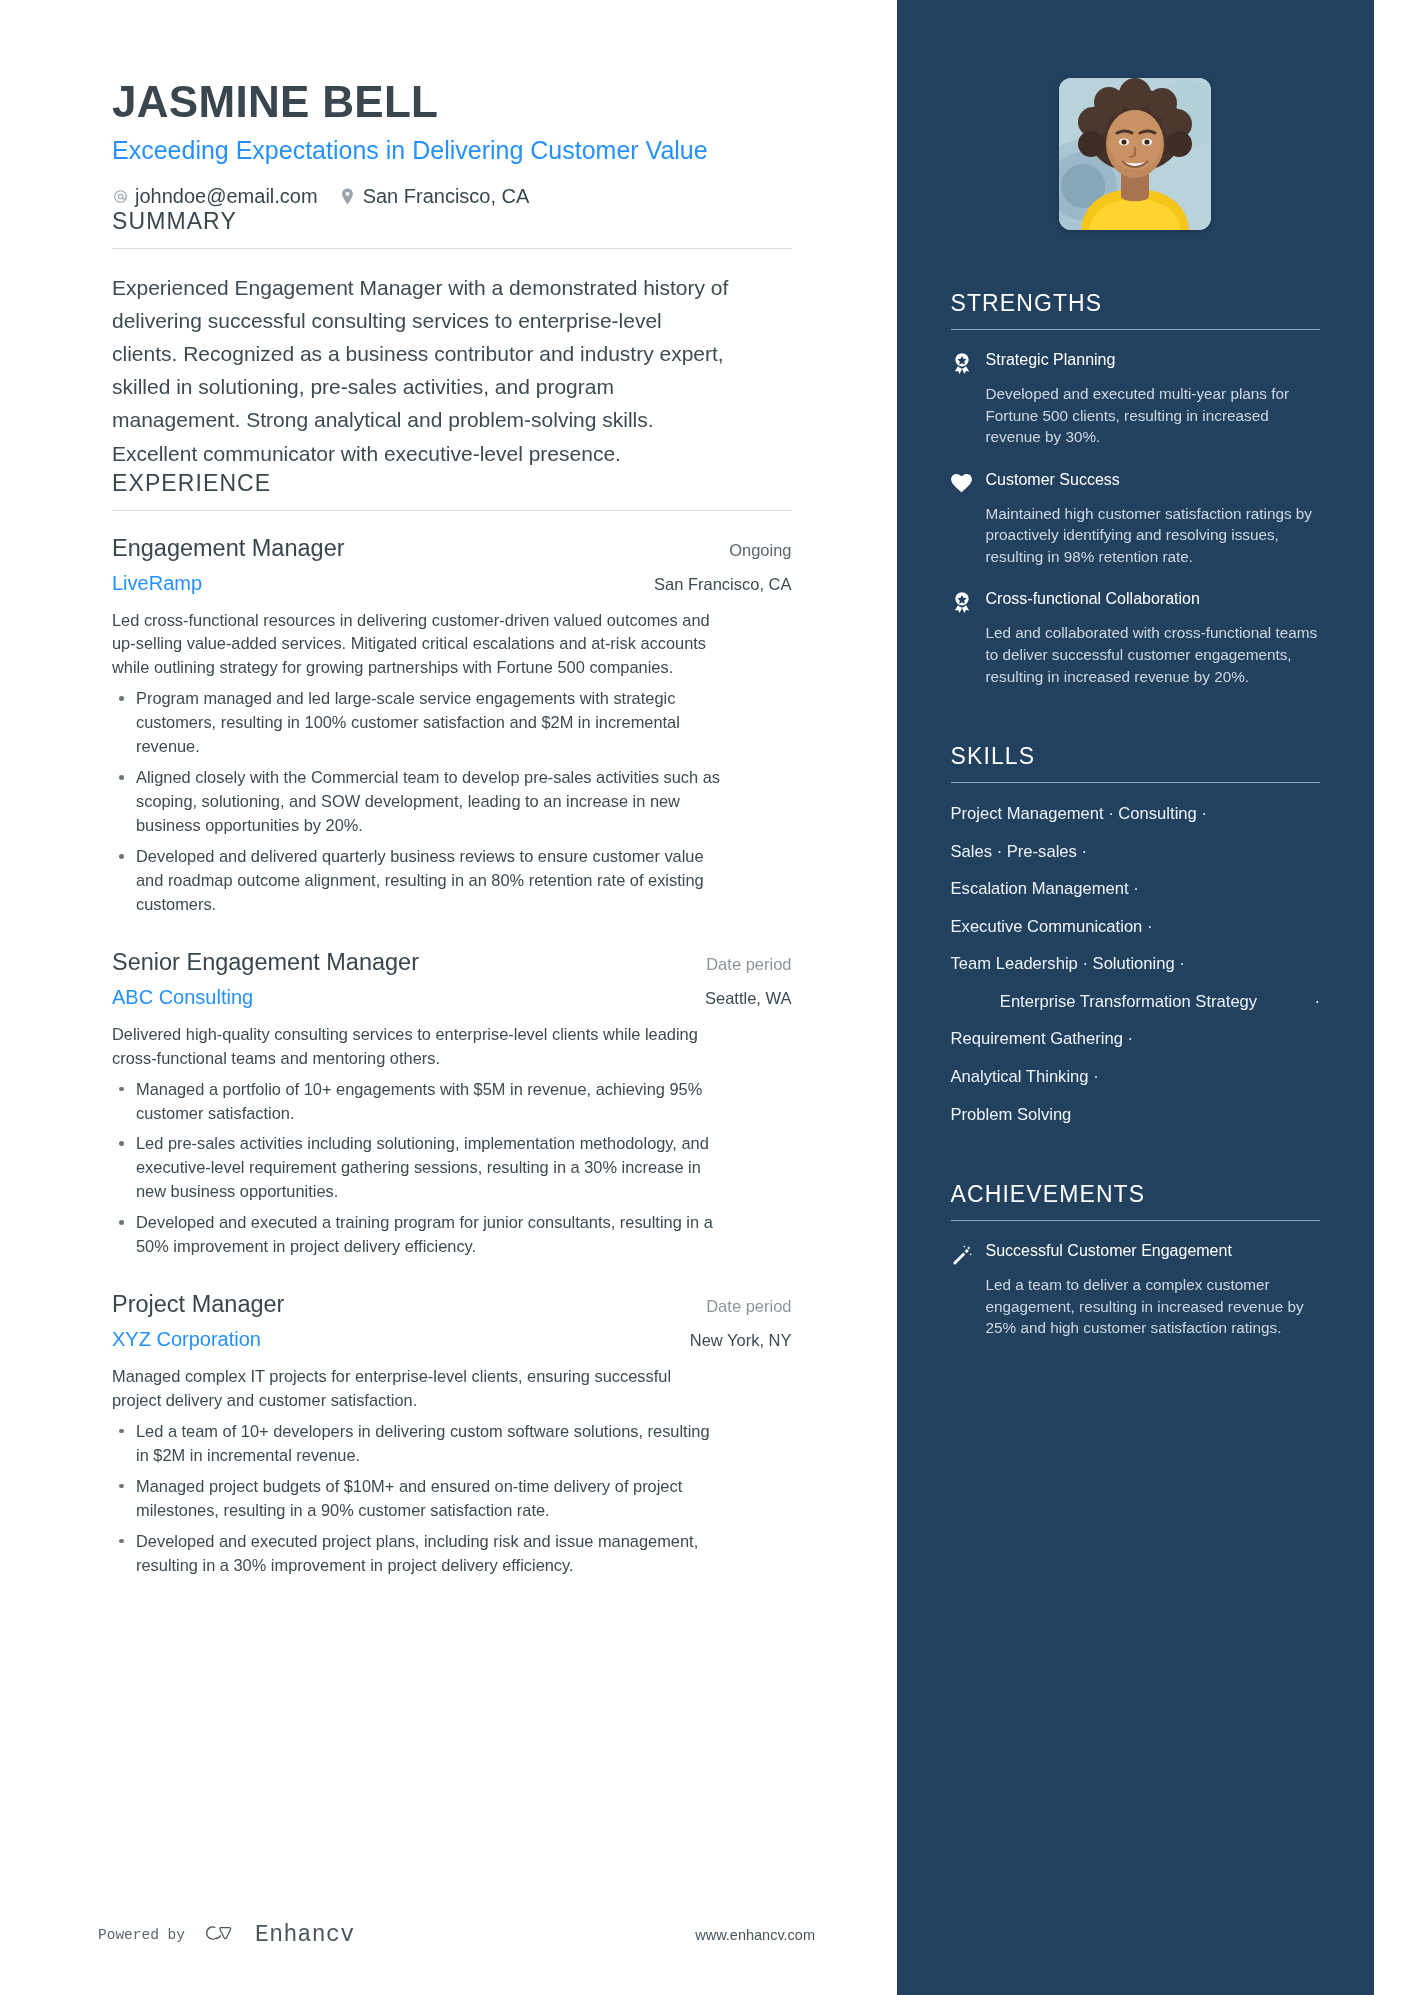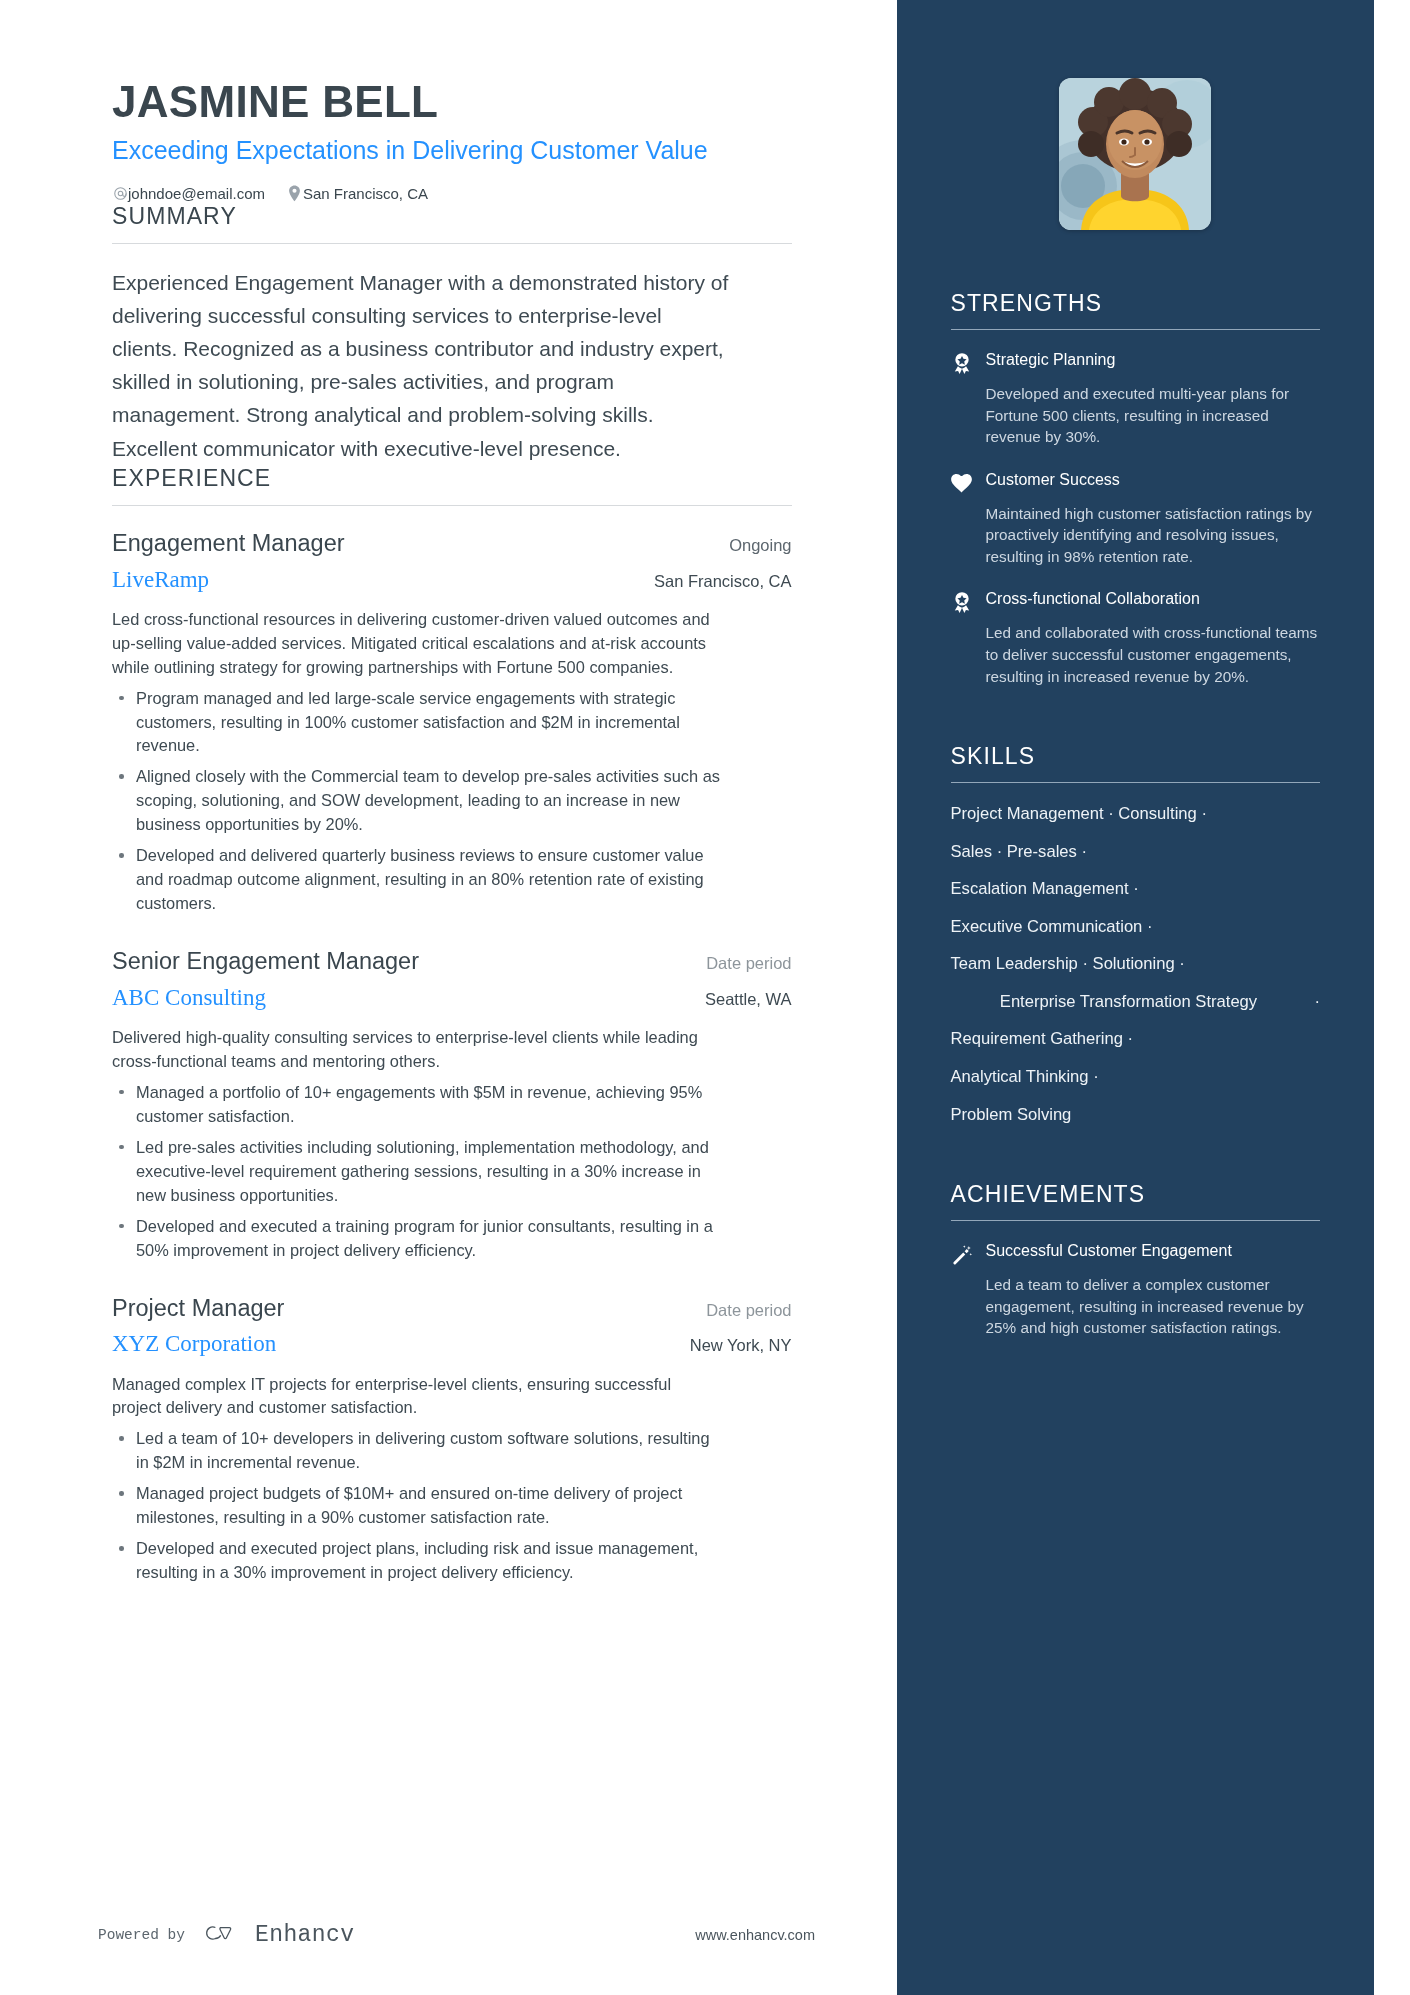--- a/index.html
+++ b/index.html
@@ -21,21 +21,21 @@
 
   .name {
     font-size: 44px; font-weight: bold; color: #3a464e;
     letter-spacing: 0.3px; line-height: 1.08; margin-bottom: 8px;
   }
   .tagline {
     font-size: 25px; color: #2491ff; line-height: 1.33;
     font-weight: normal; max-width: 660px; margin-bottom: 18px;
   }
   .contact-row { display: flex; align-items: center; gap: 22px; margin-top: 12px; }
-  .contact-item { display: flex; align-items: center; font-size: 15px; color: #3a464e; }
+  .contact-item { display: flex; align-items: center; gap: 7px; font-size: 20px; color: #3a464e; }
   .contact-item .ci-icon { width: 16px; height: 18px; display: inline-flex; align-items: center; justify-content: center; color: #9aa3ab; flex: 0 0 auto; }
   .contact-item .ci-icon svg { display: block; }
 
   .section { }
   .sec-title {
     font-size: 23px; color: #3a464e; letter-spacing: 1.1px;
     font-weight: normal; padding-bottom: 13px;
   }
   .sec-rule { height: 1px; background: #d7dadd; width: 100%; margin-bottom: 22px; }
 
@@ -43,21 +43,21 @@
     font-size: 21px; line-height: 1.58; color: #3e4a52; max-width: 620px;
   }
 
   .job { margin-top: 30px; }
   .job:first-of-type { margin-top: 4px; }
   .job-row { display: flex; justify-content: space-between; align-items: baseline; }
   .job-title { font-size: 23.5px; color: #3a464e; font-weight: normal; line-height: 1.35; }
   .job-date { font-size: 16.5px; color: #5c666e; white-space: nowrap; padding-left: 16px; }
   .job-date.muted { color: #8d959b; }
   .job-row2 { display: flex; justify-content: space-between; align-items: baseline; margin-top: 4px; }
-  .job-company { font-size: 23px; color: #2491ff; line-height: 1.4; font-family: Liberation Serif, serif; }
+  .job-company { font-size: 20px; color: #2491ff; line-height: 1.4; }
   .job-loc { font-size: 16.5px; color: #3e4a52; white-space: nowrap; padding-left: 16px; }
   .job-desc { font-size: 16.4px; line-height: 1.46; color: #3e4a52; margin-top: 12px; max-width: 600px; }
   .bullets { margin-top: 6px; list-style: none; }
   .bullets li {
     position: relative; padding-left: 24px; font-size: 16.4px;
     line-height: 1.46; color: #3e4a52; margin-top: 7px; max-width: 610px;
   }
   .bullets li::before {
     content: ""; position: absolute; left: 7px; top: 9px;
     width: 4.5px; height: 4.5px; border-radius: 50%; background: #6d767d;

